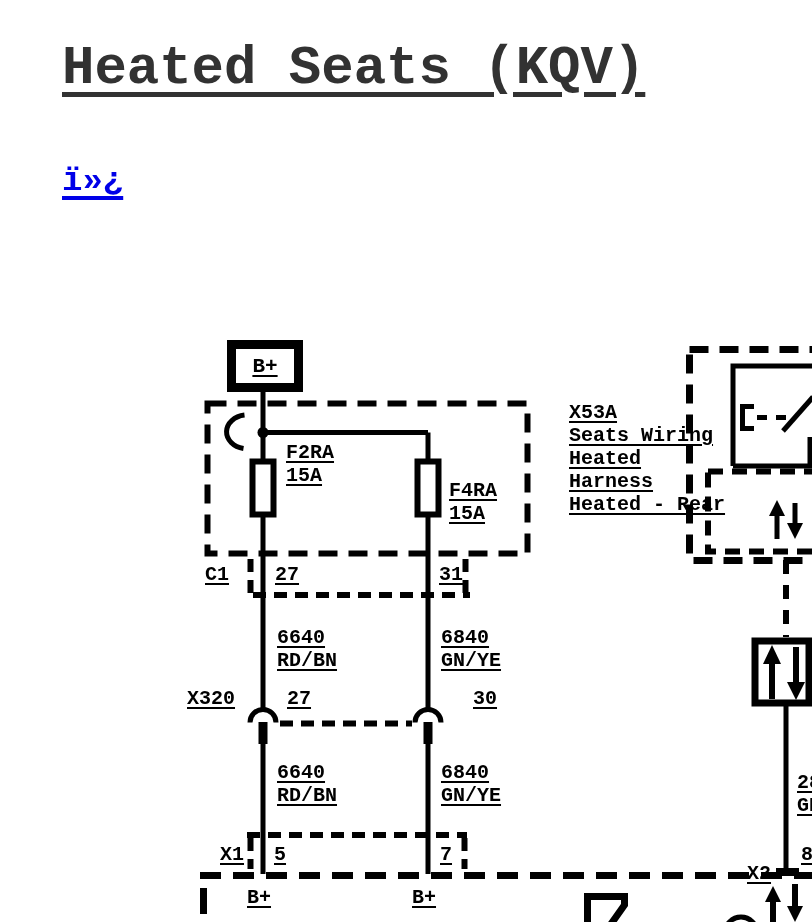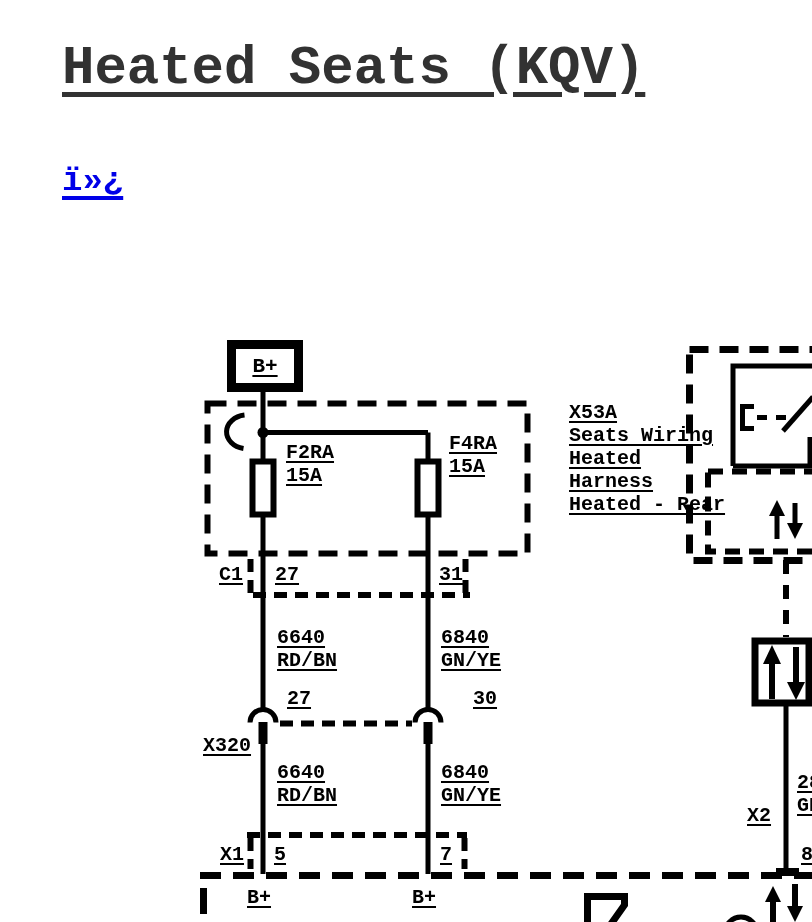--- a/index.html
+++ b/index.html
@@ -123,47 +123,47 @@
       <rect x="776" y="868" width="23" height="8" fill="#000" stroke="none"></rect>
     </g>
   </svg>
 
   <div class="bplusbox-label">B+</div>
 
   <div class="lbl" style="left:286px;top:441px;">
     <span>F2RA</span>
     <span>15A</span>
   </div>
-  <div class="lbl" style="left:449px;top:432px;">
+  <div class="lbl" style="left:449px;top:479px;">
     <span>F4RA</span>
     <span>15A</span>
   </div>
 
   <div class="lbl" style="left:537px;top:401px;margin-left:32px;">
     <span>X53A</span>
     <span>Seats Wiring</span>
     <span>Heated</span>
     <span>Harness</span>
     <span>Heated - Rear</span>
   </div>
 
-  <div class="lbl" style="left:219px;top:563px;">C1</div>
+  <div class="lbl" style="left:205px;top:563px;">C1</div>
   <div class="lbl" style="left:275px;top:563px;">27</div>
   <div class="lbl" style="left:439px;top:563px;text-align:center;">31</div>
 
   <div class="lbl" style="left:277px;top:626px;">
     <span>6640</span>
     <span>RD/BN</span>
   </div>
   <div class="lbl" style="left:441px;top:626px;">
     <span>6840</span>
     <span>GN/YE</span>
   </div>
 
-  <div class="lbl" style="left:203px;top:687px;margin-top:47px;">X320</div>
+  <div class="lbl" style="left:187px;top:687px;">X320</div>
   <div class="lbl" style="left:287px;top:687px;">27</div>
   <div class="lbl" style="left:473px;top:687px;">30</div>
 
   <div class="lbl" style="left:277px;top:761px;">
     <span>6640</span>
     <span>RD/BN</span>
   </div>
   <div class="lbl" style="left:441px;top:761px;">
     <span>6840</span>
     <span>GN/YE</span>
@@ -174,16 +174,16 @@
   <div class="lbl" style="left:440px;top:843px;">7</div>
 
   <div class="lbl" style="left:247px;top:886px;">B+</div>
   <div class="lbl" style="left:412px;top:886px;">B+</div>
 
   <div class="lbl" style="left:797px;top:771px;">
     <span>28</span>
     <span>GN</span>
   </div>
 
-  <div class="lbl" style="left:747px;top:804px;">X2</div>
+  <div class="lbl" style="left:747px;top:862px;">X2</div>
   <div class="lbl" style="left:801px;top:843px;">8</div>
 
 </div>
 
 </body></html>

